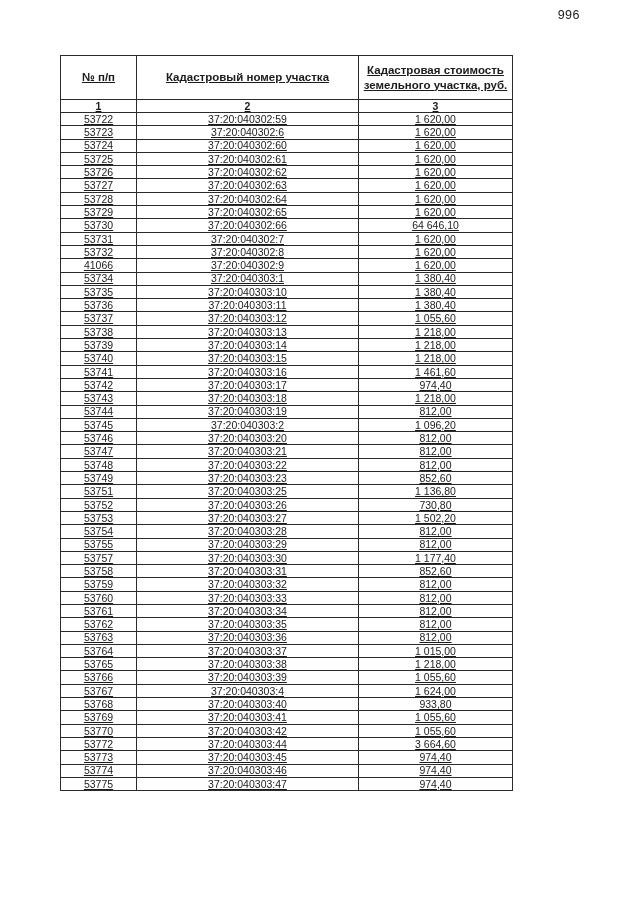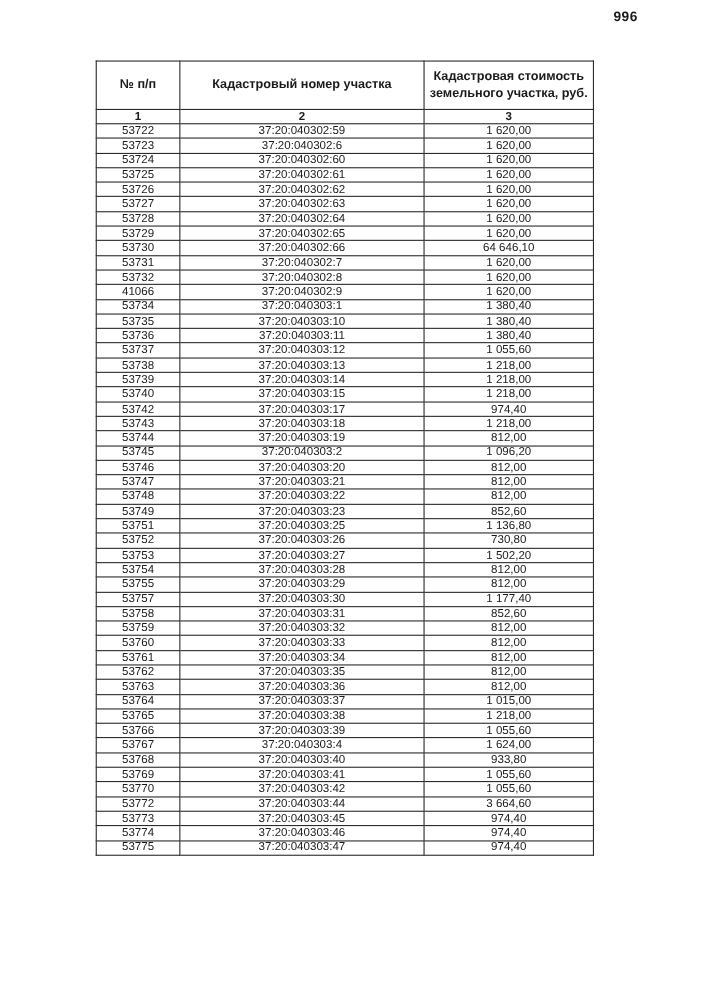--- a/index.html
+++ b/index.html
@@ -13,28 +13,29 @@
     position: relative;
     font-family: "Liberation Sans", sans-serif;
     color: #1b1b1b;
     overflow: hidden;
   }
   .page-number {
     position: absolute;
     top: 8px;
     right: 60px;
     font-size: 12.5px;
-    font-weight: bold;
+    font-weight: normal;
     letter-spacing: 0.5px;
   }
   table.cadastral {
     border-collapse: collapse;
     table-layout: fixed;
-    margin: 55px 0 0 87px;
+    margin: 55px 0 0 60px;
     width: 452px;
+    text-decoration: underline;
   }
   table.cadastral th,
   table.cadastral td {
     border: 1px solid #2b2b2b;
     text-align: center;
     vertical-align: middle;
     padding: 0 2px;
     overflow: hidden;
   }
   table.cadastral col.c1 { width: 76px; }
@@ -173,20 +174,25 @@
         <td>53739</td>
         <td>37:20:040303:14</td>
         <td>1 218,00</td>
       </tr>
       <tr>
         <td>53740</td>
         <td>37:20:040303:15</td>
         <td>1 218,00</td>
       </tr>
       <tr>
+        <td>53741</td>
+        <td>37:20:040303:16</td>
+        <td>1 461,60</td>
+      </tr>
+      <tr>
         <td>53742</td>
         <td>37:20:040303:17</td>
         <td>974,40</td>
       </tr>
       <tr>
         <td>53743</td>
         <td>37:20:040303:18</td>
         <td>1 218,00</td>
       </tr>
       <tr>

